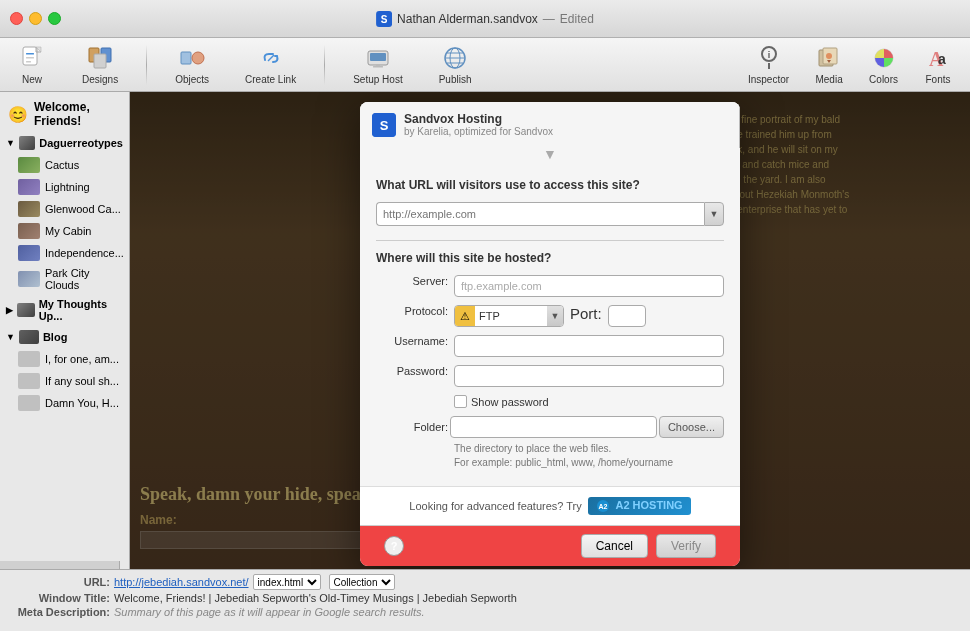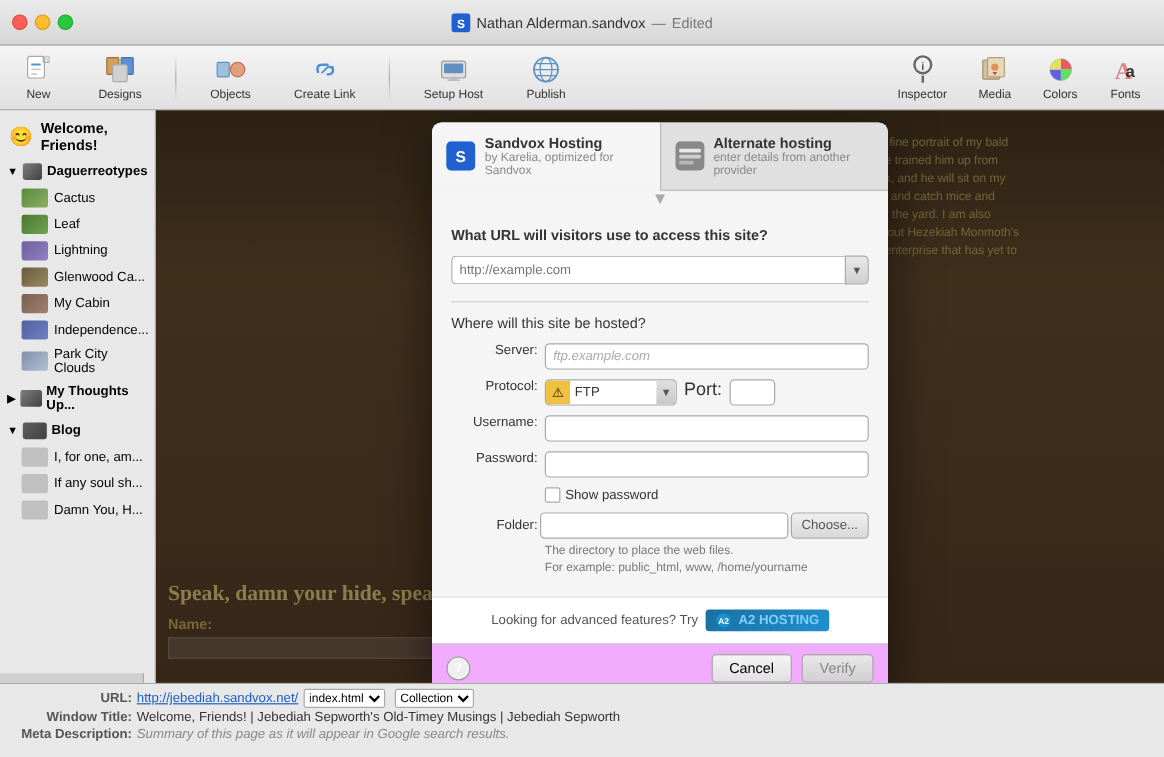--- a/index.html
+++ b/index.html
@@ -224,21 +224,21 @@
       border: 1px solid #aaa;
       border-radius: 0 4px 4px 0;
       cursor: pointer;
       display: flex; align-items: center; justify-content: center;
       font-size: 9px; color: #555;
     }
 
     .modal-divider { height: 1px; background: #ccc; margin: 10px 0; }
 
     .hosting-section-title {
-      font-size: 12px; font-weight: normal; color: #333;
+      font-size: 12px; font-weight: bold; color: #333;
       margin-bottom: 10px;
     }
 
     .form-row {
       display: flex;
       margin-bottom: 8px;
       gap: 6px;
     }
     .form-label {
       width: 72px;
@@ -249,21 +249,20 @@
     }
     .form-input {
       flex: 1;
       height: 22px;
       border: 1px solid #aaa;
       border-radius: 4px;
       padding: 0 6px;
       font-size: 11px;
       background: white;
       color: #555;
-      font-style: italic;
     }
     .form-input::placeholder { color: #aaa; }
     .protocol-select-container {
       display: flex;
       align-items: center;
       height: 22px;
       border: 1px solid #aaa;
       border-radius: 4px;
       background: white;
       overflow: hidden;
@@ -359,23 +358,23 @@
       color: white;
       font-size: 11px;
       font-weight: bold;
       padding: 2px 8px;
       border-radius: 3px;
     }
     .a2-logo span { color: #80d0ff; }
 
     
     .modal-footer {
-      background: #f0abfc;
+      background: #ef4444;
       border-top: 1px solid #ccc;
-      padding: 8px 12px;
+      padding: 8px 24px;
       display: flex;
       align-items: center;
       justify-content: space-between;
     }
     .help-btn {
       width: 20px; height: 20px;
       border-radius: 50%;
       background: linear-gradient(to bottom, #8888aa, #6666888);
       border: 1px solid #999;
       color: white;
@@ -580,24 +579,20 @@
       <span style="font-size:9px">▼</span>
       <span style="width:20px;height:14px;background:linear-gradient(135deg,#808080,#404040);border-radius:2px;display:inline-block"></span>
       <span>Daguerreotypes</span>
     </div>
 
     <div class="sidebar-item">
       <div class="sidebar-item-thumb" style="background:linear-gradient(135deg,#5a8a40,#8ab060)"></div>
       <span>Cactus</span>
     </div>
 
-    <div class="sidebar-item">
-      <div class="sidebar-item-thumb" style="background:linear-gradient(135deg,#4a7a30,#70a050)"></div>
-      <span>Leaf</span>
-    </div>
 
     <div class="sidebar-item">
       <div class="sidebar-item-thumb" style="background:linear-gradient(135deg,#7060a0,#9080c0)"></div>
       <span>Lightning</span>
     </div>
 
     <div class="sidebar-item">
       <div class="sidebar-item-thumb" style="background:linear-gradient(135deg,#6a5a40,#9a8a60)"></div>
       <span>Glenwood Ca...</span>
     </div>
@@ -673,34 +668,20 @@
                 <rect width="24" height="24" rx="4" fill="#2060d0"></rect>
                 <text x="12" y="17" text-anchor="middle" fill="white" font-size="13" font-weight="bold">S</text>
               </svg>
             </div>
             <div class="modal-tab-text">
               <div class="tab-title">Sandvox Hosting</div>
               <div class="tab-sub">by Karelia, optimized for Sandvox</div>
             </div>
           </div>
           <div class="modal-tab-divider"></div>
-          <div class="modal-tab">
-            <div class="modal-tab-icon alt-icon">
-              <svg width="24" height="24" viewBox="0 0 24 24">
-                <rect width="24" height="24" rx="4" fill="#888"></rect>
-                <rect x="3" y="6" width="18" height="3" rx="1" fill="white" opacity="0.8"></rect>
-                <rect x="3" y="11" width="18" height="3" rx="1" fill="white" opacity="0.6"></rect>
-                <rect x="3" y="16" width="12" height="3" rx="1" fill="white" opacity="0.4"></rect>
-              </svg>
-            </div>
-            <div class="modal-tab-text">
-              <div class="tab-title">Alternate hosting</div>
-              <div class="tab-sub">enter details from another provider</div>
-            </div>
-          </div>
         </div>
 
         <div class="modal-arrow">▼</div>
 
         <div class="modal-body">
 
           <div class="modal-section-title">What URL will visitors use to access this site?</div>
           <div class="url-input-container">
             <input type="text" class="url-input" placeholder="http://example.com" style="">
             <div class="url-dropdown-btn">▼</div>

